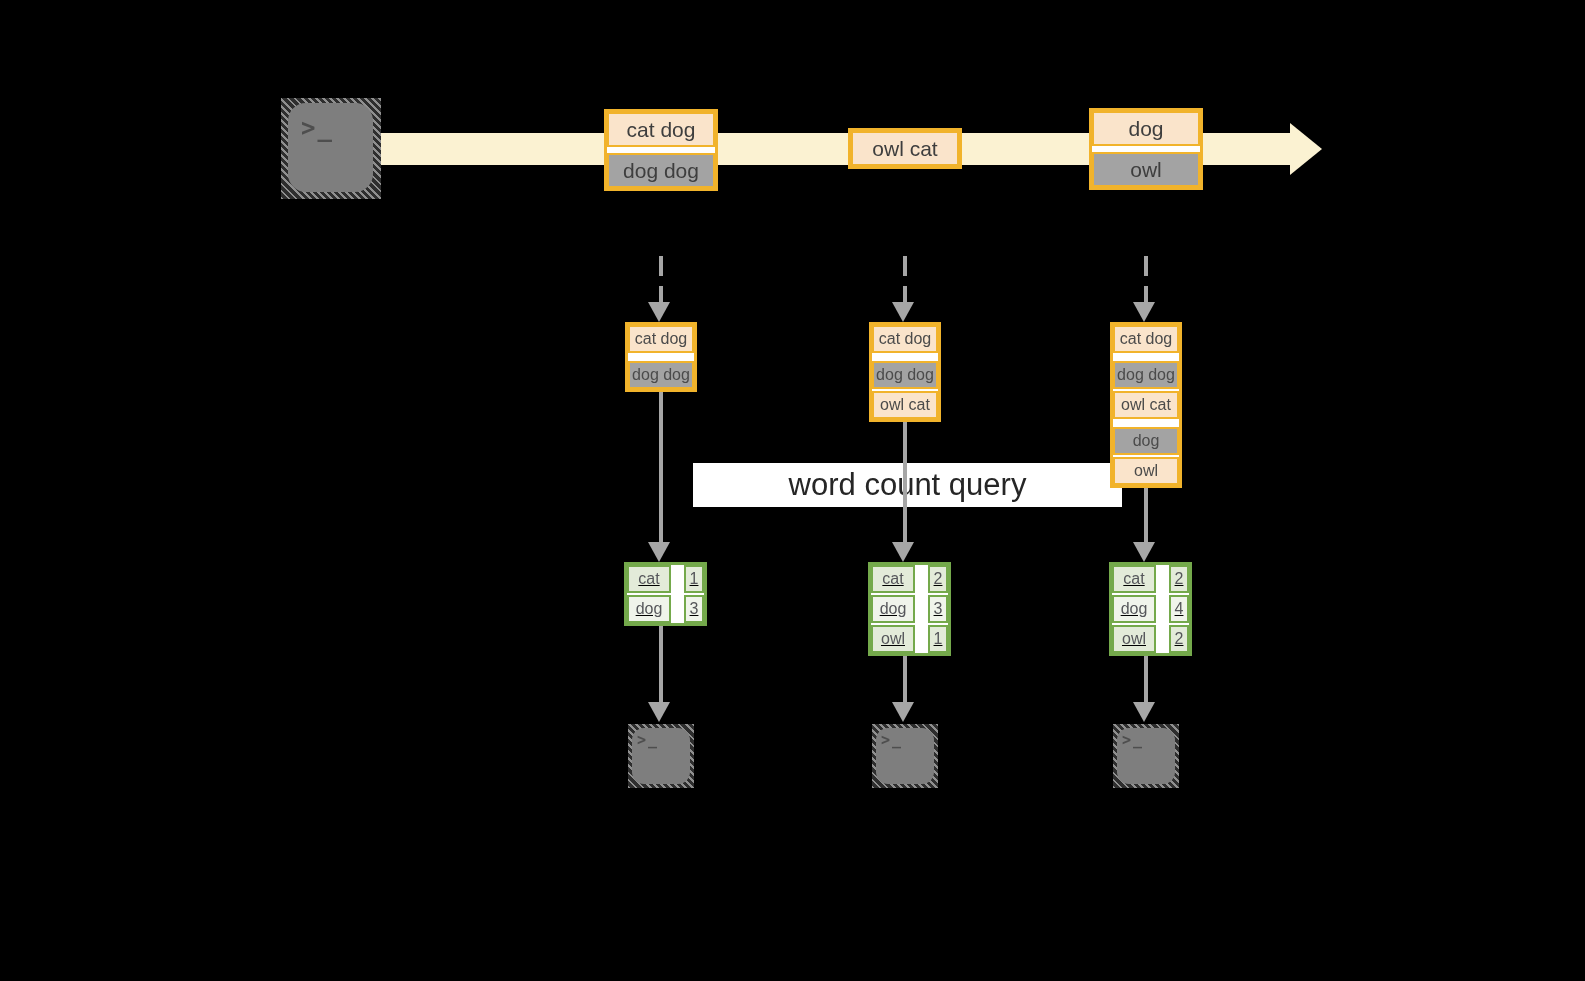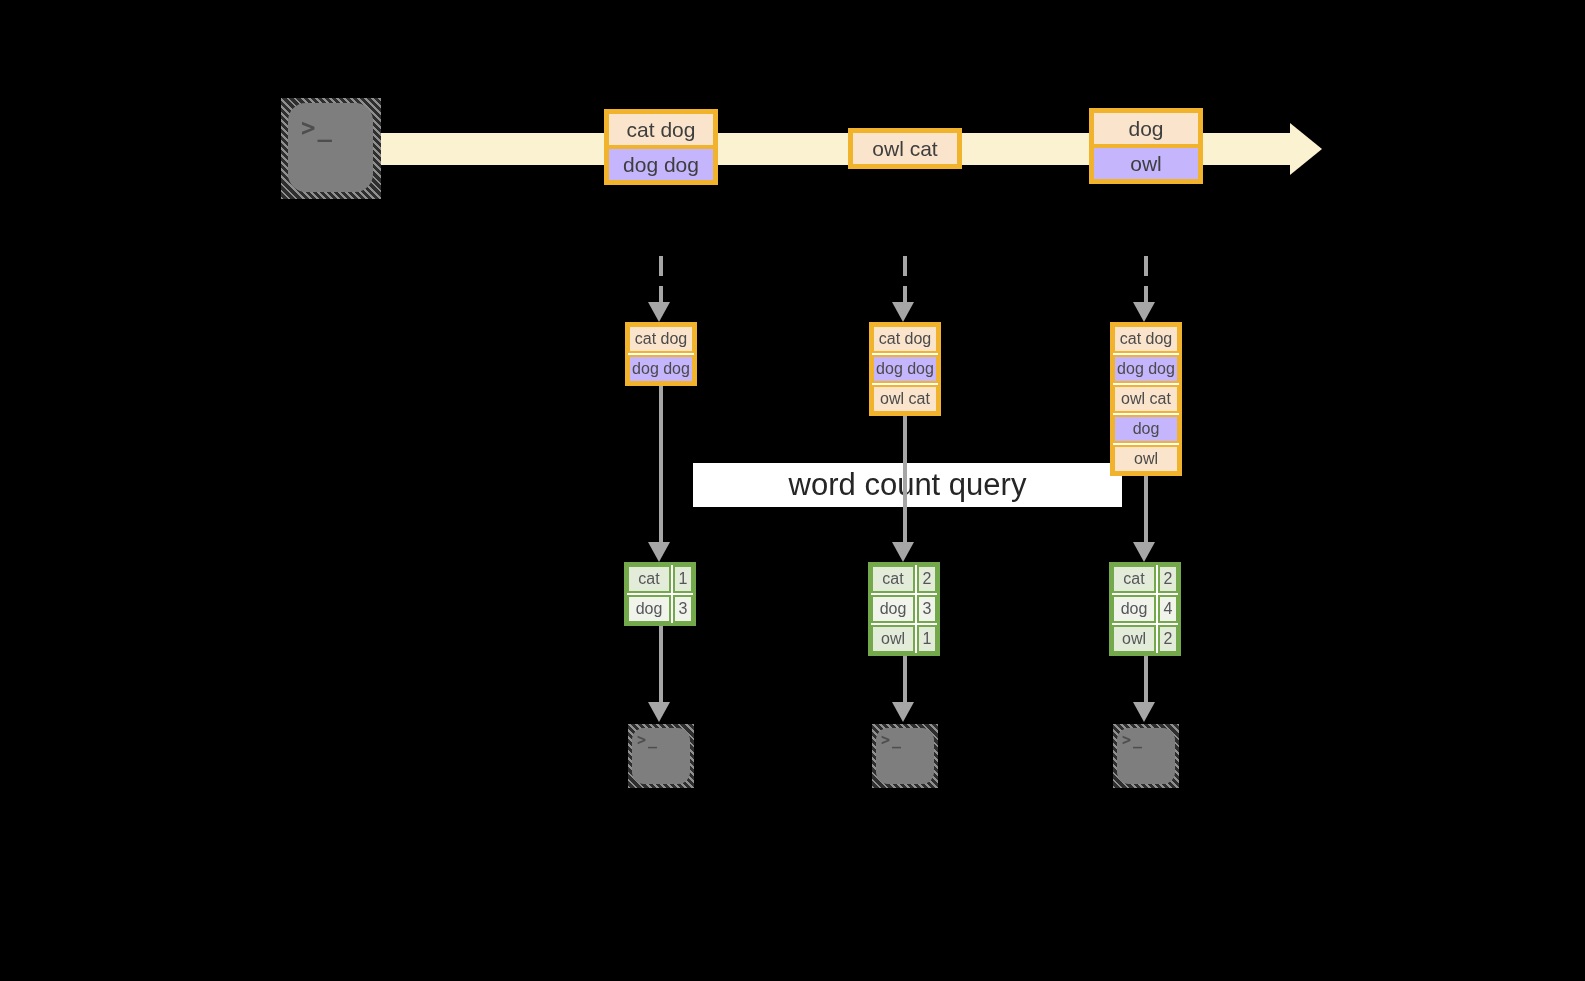--- a/index.html
+++ b/index.html
@@ -23,33 +23,33 @@
   .band-head{position:absolute;left:1290px;top:123px;width:0;height:0;z-index:1;
     border-top:26px solid transparent;border-bottom:26px solid transparent;border-left:32px solid #FBF2D2;}
   
   .obox{position:absolute;border:3px solid #F1B32B;background:#fff;display:flex;flex-direction:column;z-index:5;}
   .obox .cell{display:flex;align-items:center;justify-content:center;border:2px solid #F1B32B;color:#3E3E3E;}
   .batch{gap:0;}
   .batch .cell{width:104px;height:31px;font-size:21px;}
   .stack{gap:2px;}
   .stack .cell{width:62px;height:24px;font-size:16px;color:#4B4B4B;}
   .peach{background:#FAE4CB;}
-  .cream{background:#c4b5fd;}
+  .cream{background:#a3a3a3;margin-top:6px;}
   
   .dashline{position:absolute;width:4px;z-index:2;
     background:repeating-linear-gradient(to bottom,#A6A6A6 0 20px,transparent 20px 30px);}
   .vline{position:absolute;width:4px;background:#A6A6A6;z-index:4;}
   .arr-down{position:absolute;width:0;height:0;z-index:4;
     border-left:11px solid transparent;border-right:11px solid transparent;border-top:20px solid #A6A6A6;}
   
   .banner{position:absolute;left:693px;top:463px;width:429px;height:44px;background:#ffffff;
     color:#262626;font-size:31px;line-height:44px;text-align:center;z-index:3;}
   
   .gtable{position:absolute;border:3px solid #74A94B;background:#fff;display:flex;flex-direction:column;gap:2px;z-index:5;}
-  .grow{display:flex;gap:2px;}
+  .grow{display:flex;gap:13px;text-decoration:underline;}
   .gcell{border:2px solid #74A94B;height:24px;display:flex;align-items:center;justify-content:center;
     font-size:16px;color:#55565A;}
   .gcell.word{width:40px;}
   .gcell.count{width:16px;}
   .gdark{background:#E3EBD9;}
   .glight{background:#F0F4EB;}
 </style>
 </head>
 <body>
 

